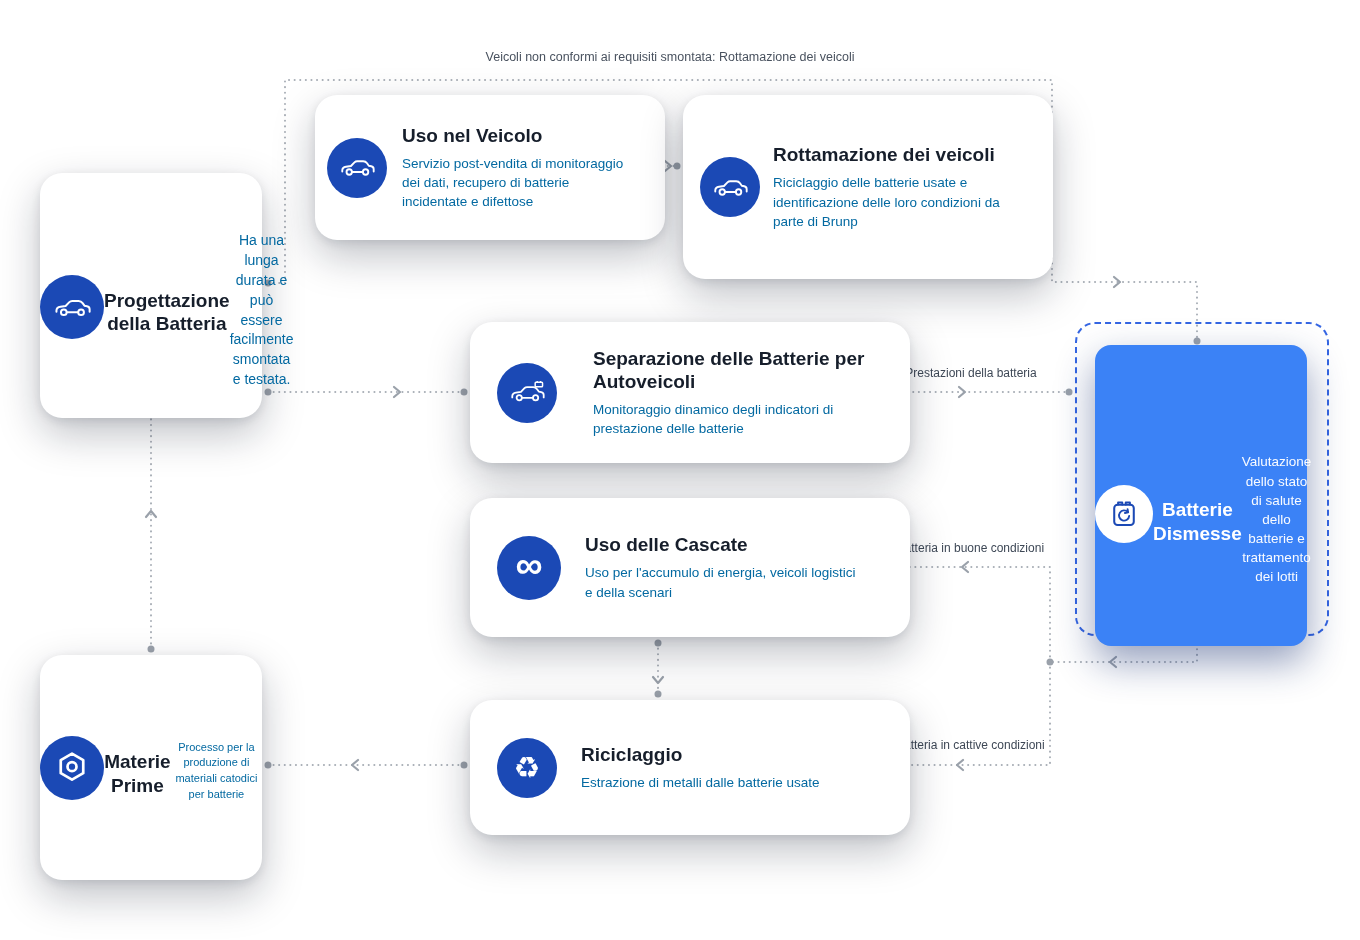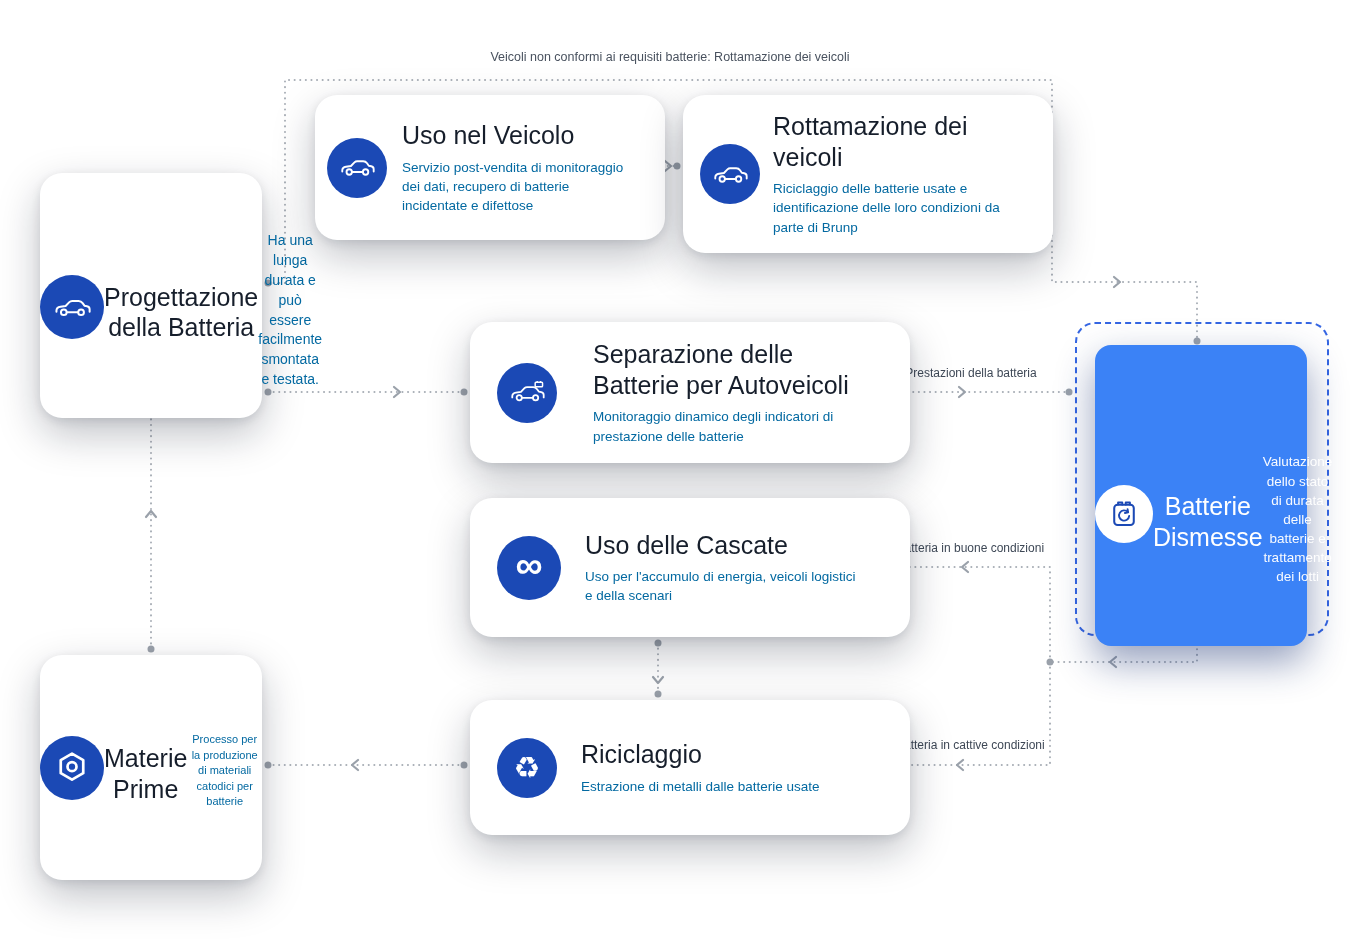--- a/index.html
+++ b/index.html
@@ -14,33 +14,33 @@
   }
   .hcard{display:flex;align-items:center}
   .vcard{display:flex;flex-direction:row;align-items:center;text-align:center}
   .icon-circle{
     border-radius:50%;background:#1b49b5;display:flex;align-items:center;
     justify-content:center;flex:0 0 auto;
   }
   .ic60{width:60px;height:60px}
   .ic64{width:64px;height:64px}
   .icon-circle.white{background:#ffffff;width:58px;height:58px}
-  .title{font-weight:400;color:#161e2b;font-size:25px;line-height:1.22}
+  .title{font-weight:700;color:#161e2b;font-size:19px;line-height:1.22}
   .desc{color:#0369a1;font-size:13.5px;line-height:1.42;margin-top:7px}
   .txt{display:flex;flex-direction:column}
   .glyph{color:#fff;line-height:1}
 
   #card-prog{left:40px;top:173px;width:222px;height:222px;padding-top:23px}
   #card-prog .title{max-width:170px;margin-top:10px}
   #card-prog .desc{width:176px;font-size:14px}
 
   #card-uso{left:315px;top:95px;width:330px;height:145px;padding-left:12px;padding-right:8px;gap:15px}
   #card-uso .txt{max-width:235px}
 
-  #card-rott{left:683px;top:95px;width:335px;height:158px;padding-left:17px;padding-right:18px;gap:13px}
+  #card-rott{left:683px;top:95px;width:335px;height:184px;padding-left:17px;padding-right:18px;gap:13px}
   #card-rott .txt{max-width:227px}
 
   #card-sep{left:470px;top:322px;width:398px;height:141px;padding-left:27px;padding-right:15px;gap:36px}
   #card-sep .txt{max-width:272px}
 
   #card-cascate{left:470px;top:498px;width:398px;height:139px;padding-left:27px;padding-right:15px;gap:24px}
   #card-cascate .txt{max-width:272px}
 
   #card-ricic{left:470px;top:700px;width:398px;height:135px;padding-left:27px;padding-right:15px;gap:24px}
   #card-ricic .txt{max-width:272px}
@@ -111,21 +111,21 @@
       <path d="M959 387 965 392 959 397"></path>
       <path d="M1116 657 1110 662 1116 667"></path>
       <path d="M968 562 962 567 968 572"></path>
       <path d="M963 760 957 765 963 770"></path>
       <path d="M653 677 658 683 663 677"></path>
       <path d="M358 760 352 765 358 770"></path>
       <path d="M146 517 151 511 156 517"></path>
     </g>
   </svg>
 
-  <div class="edge-label" id="lbl-top">Veicoli non conformi ai requisiti batterie: Rottamazione dei veicoli</div>
+  <div class="edge-label" id="lbl-top">Veicoli non conformi ai requisiti smontata: Rottamazione dei veicoli</div>
   <div class="edge-label" id="lbl-perf">Prestazioni della batteria</div>
   <div class="edge-label" id="lbl-good">batteria in buone condizioni</div>
   <div class="edge-label" id="lbl-bad">batteria in cattive condizioni</div>
 
   <div class="card vcard" id="card-prog">
     <span class="icon-circle ic64">
       <svg viewBox="0 0 44 28" width="38" height="25">
         <path d="M4 19 v-1.5 c0-2.6 1.8-4 4.6-4.4 l6-.9 4.3-4.4 C19.8 6.9 20.8 6.4 22.2 6.4 h7.4 c2 0 3.6.9 4.7 2.5 l2.1 3 3 .6 c2 .4 3 1.6 3 3.5 V19" fill="none" stroke="#fff" stroke-width="2.3" stroke-linecap="round" stroke-linejoin="round"></path>
         <circle cx="12.5" cy="19.5" r="3.3" fill="none" stroke="#fff" stroke-width="2.3"></circle>
         <circle cx="32.5" cy="19.5" r="3.3" fill="none" stroke="#fff" stroke-width="2.3"></circle>
@@ -218,16 +218,16 @@
   <div class="card vcard" id="card-dismesse">
     <span class="icon-circle white">
       <svg viewBox="0 0 40 40" width="34" height="34">
         <path d="M13 9 V6.5 h5 V9 M22 9 V6.5 h5 V9" fill="none" stroke="#1b49b5" stroke-width="2.2" stroke-linecap="round" stroke-linejoin="round"></path>
         <rect x="8.5" y="9" width="23" height="24" rx="4" fill="none" stroke="#1b49b5" stroke-width="2.4"></rect>
         <path d="M24.6 17.8 a6 6 0 1 0 1.5 4.4" fill="none" stroke="#1b49b5" stroke-width="2.2" stroke-linecap="round"></path>
         <path d="M24.2 14.4 l.7 3.7 -3.8.7" fill="none" stroke="#1b49b5" stroke-width="2.2" stroke-linecap="round" stroke-linejoin="round"></path>
       </svg>
     </span>
     <div class="title">Batterie Dismesse</div>
-    <div class="desc">Valutazione dello stato di durata delle batterie e trattamento dei lotti</div>
+    <div class="desc">Valutazione dello stato di salute dello batterie e trattamento dei lotti</div>
   </div>
 
 </div>
 
 </body></html>

